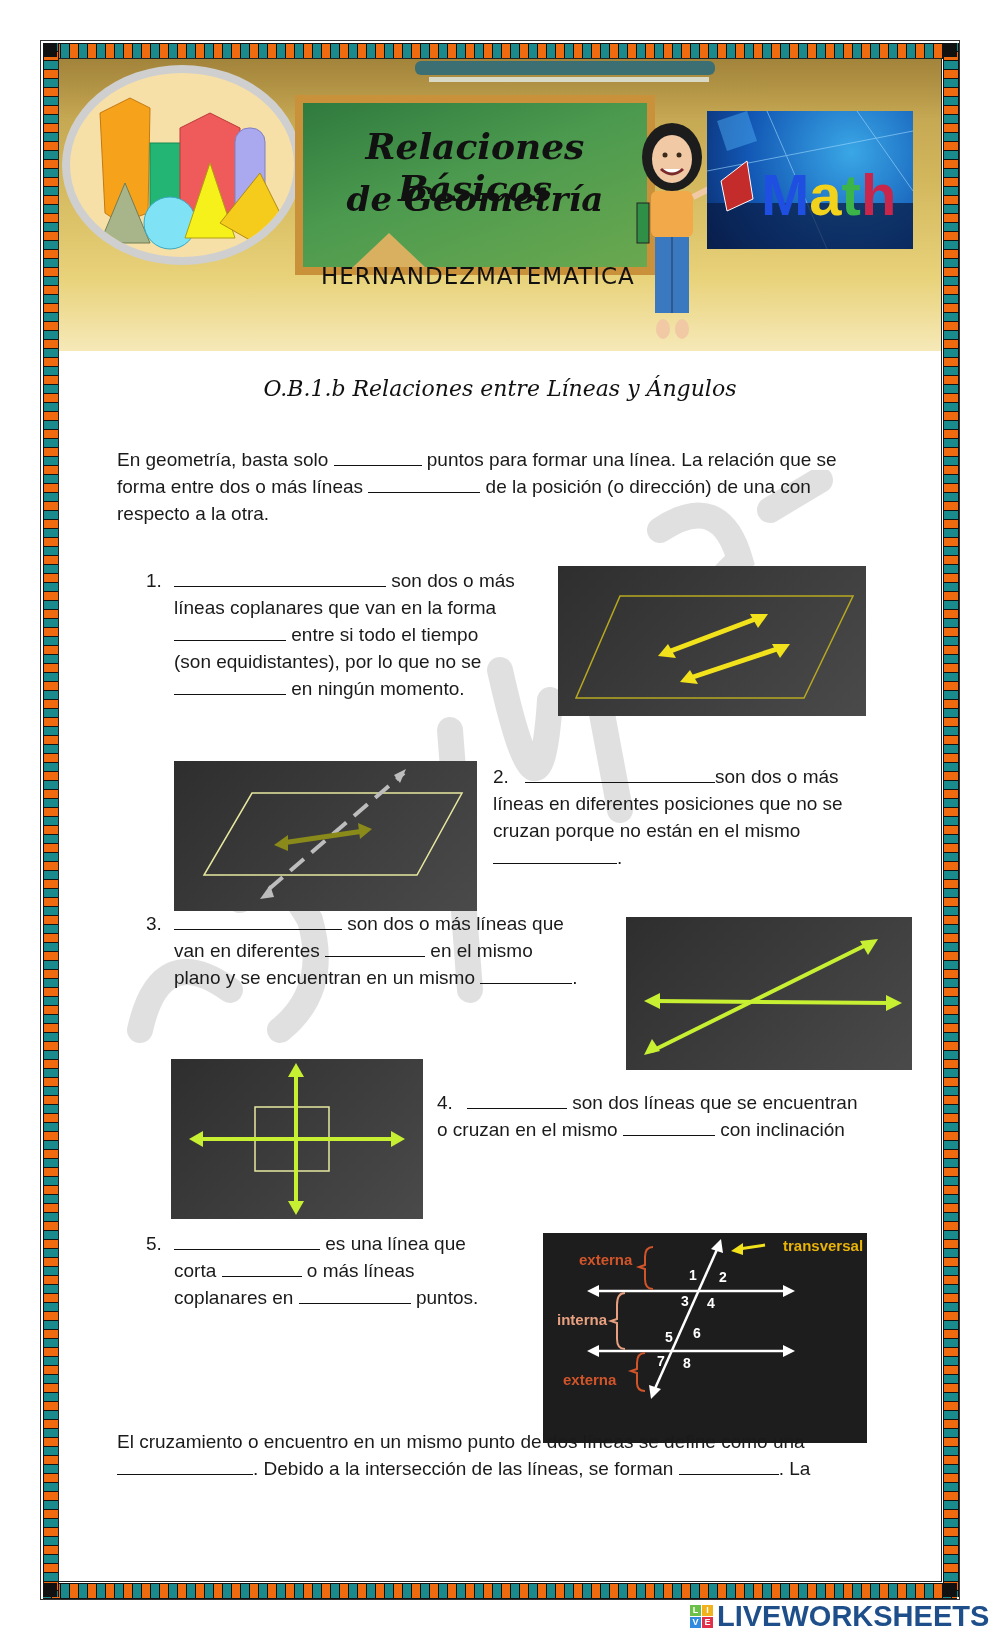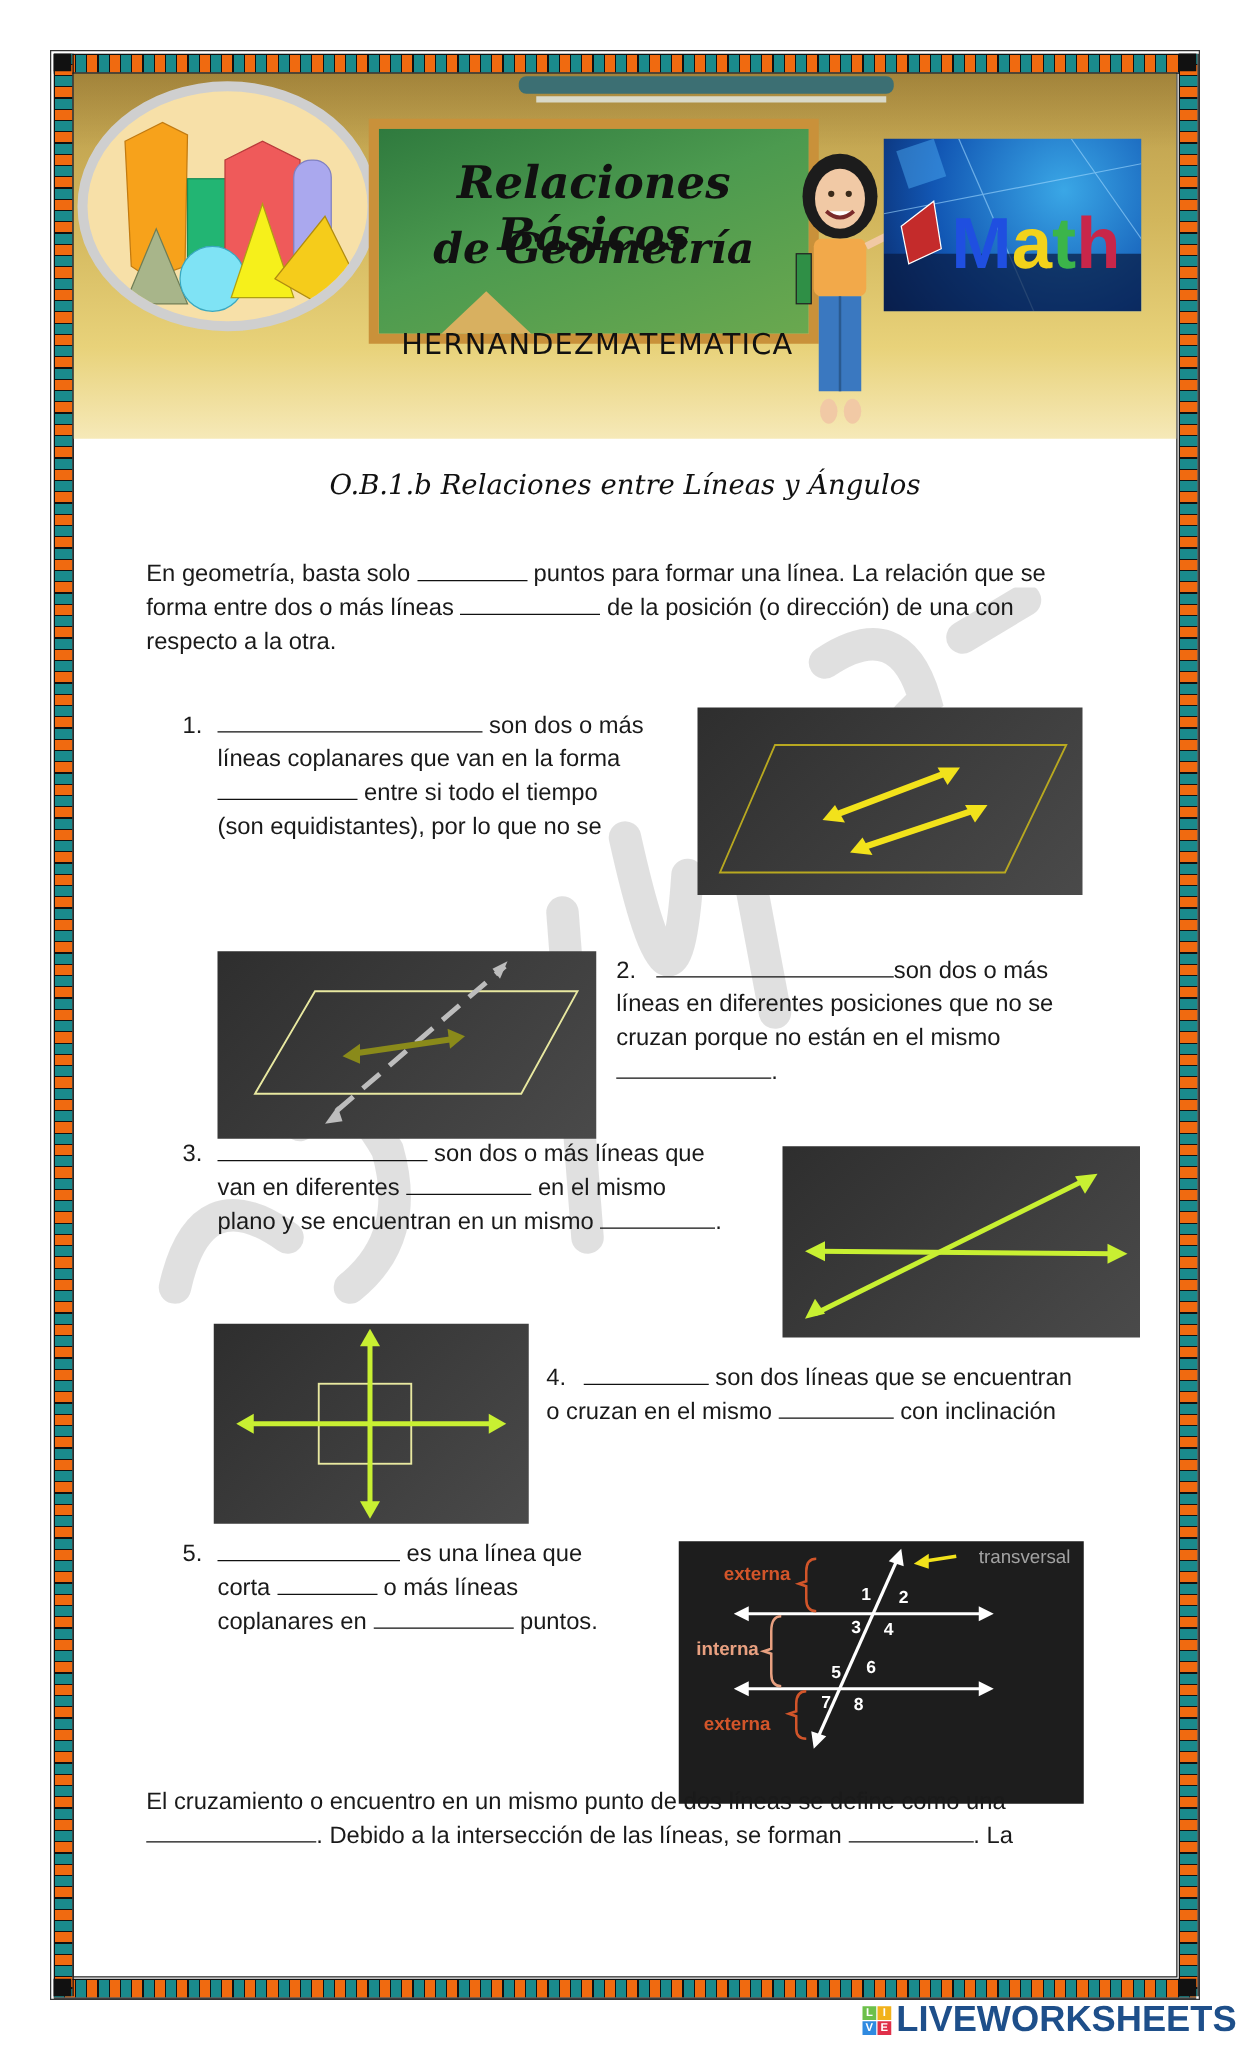--- a/index.html
+++ b/index.html
@@ -127,20 +127,21 @@
   <div><span>En geometría, basta solo </span><span class="blank" style="width:88px"></span><span> puntos para formar una línea. La relación que se</span></div>
   <div><span>forma entre dos o más líneas </span><span class="blank" style="width:112px"></span><span> de la posición (o dirección) de una con</span></div>
   <div>respecto a la otra.</div>
 </div>
 
 <div class="para" style="left:146px;top:567px;width:390px;">
   <div><span class="num">1.</span><span class="blank" style="width:212px"></span> <span>son dos o más</span></div>
   <div style="padding-left:28px">líneas coplanares que van en la forma</div>
   <div style="padding-left:28px"><span class="blank" style="width:112px"></span> <span>entre si todo el tiempo</span></div>
   <div style="padding-left:28px">(son equidistantes), por lo que no se</div>
+  <div style="padding-left:28px"><span class="blank" style="width:112px"></span> <span>en ningún momento.</span></div>
 </div>
 <div class="img-box" style="left:558px;top:566px;width:308px;height:150px;">
   <svg width="308" height="150">
     <polygon points="62,30 295,30 246,132 18,132" fill="none" stroke="#b8a820" stroke-width="1.5"></polygon>
     <g stroke="#f2e21b" stroke-width="5" stroke-linecap="round">
         <line x1="110" y1="86" x2="200" y2="52"></line>
         <line x1="132" y1="112" x2="222" y2="82"></line>
       </g>
     <polygon points="210,48 192,48 200,62" fill="#f2e21b"></polygon>
       <polygon points="100,90 118,92 110,78" fill="#f2e21b"></polygon>
@@ -224,21 +225,21 @@
       <polygon points="108,166 106,152 118,156" fill="#fff"></polygon>
     <line x1="196" y1="16" x2="222" y2="12" stroke="#f2e21b" stroke-width="3"></line>
       <polygon points="188,18 200,10 200,22" fill="#f2e21b"></polygon>
     <path d="M110,14 Q102,14 102,24 L102,32 L96,34 L102,36 L102,46 Q102,56 110,56" stroke="#d2552a" stroke-width="2" fill="none"></path>
     <path d="M82,60 Q74,60 74,72 L74,86 L68,88 L74,90 L74,106 Q74,116 82,116" stroke="#e8a080" stroke-width="2" fill="none"></path>
     <path d="M102,120 Q94,120 94,130 L94,136 L88,138 L94,140 L94,150 Q94,158 102,158" stroke="#d2552a" stroke-width="2" fill="none"></path>
   </svg>
   <div style="position:absolute;left:36px;top:18px;color:#d2552a;font-weight:bold;font-size:15px;">externa</div>
   <div style="position:absolute;left:14px;top:78px;color:#e8a080;font-weight:bold;font-size:15px;">interna</div>
   <div style="position:absolute;left:20px;top:138px;color:#d2552a;font-weight:bold;font-size:15px;">externa</div>
-  <div style="position:absolute;left:240px;top:4px;color:#a3a3a3;font-weight:normal;font-size:15px;">transversal</div>
+  <div style="position:absolute;left:240px;top:4px;color:#eab308;font-weight:bold;font-size:15px;">transversal</div>
   <div style="position:absolute;left:146px;top:34px;color:#fff;font-weight:bold;font-size:14px;">1</div>
   <div style="position:absolute;left:176px;top:36px;color:#fff;font-weight:bold;font-size:14px;">2</div>
   <div style="position:absolute;left:138px;top:60px;color:#fff;font-weight:bold;font-size:14px;">3</div>
   <div style="position:absolute;left:164px;top:62px;color:#fff;font-weight:bold;font-size:14px;">4</div>
   <div style="position:absolute;left:122px;top:96px;color:#fff;font-weight:bold;font-size:14px;">5</div>
   <div style="position:absolute;left:150px;top:92px;color:#fff;font-weight:bold;font-size:14px;">6</div>
   <div style="position:absolute;left:114px;top:120px;color:#fff;font-weight:bold;font-size:14px;">7</div>
   <div style="position:absolute;left:140px;top:122px;color:#fff;font-weight:bold;font-size:14px;">8</div>
 </div>
 

